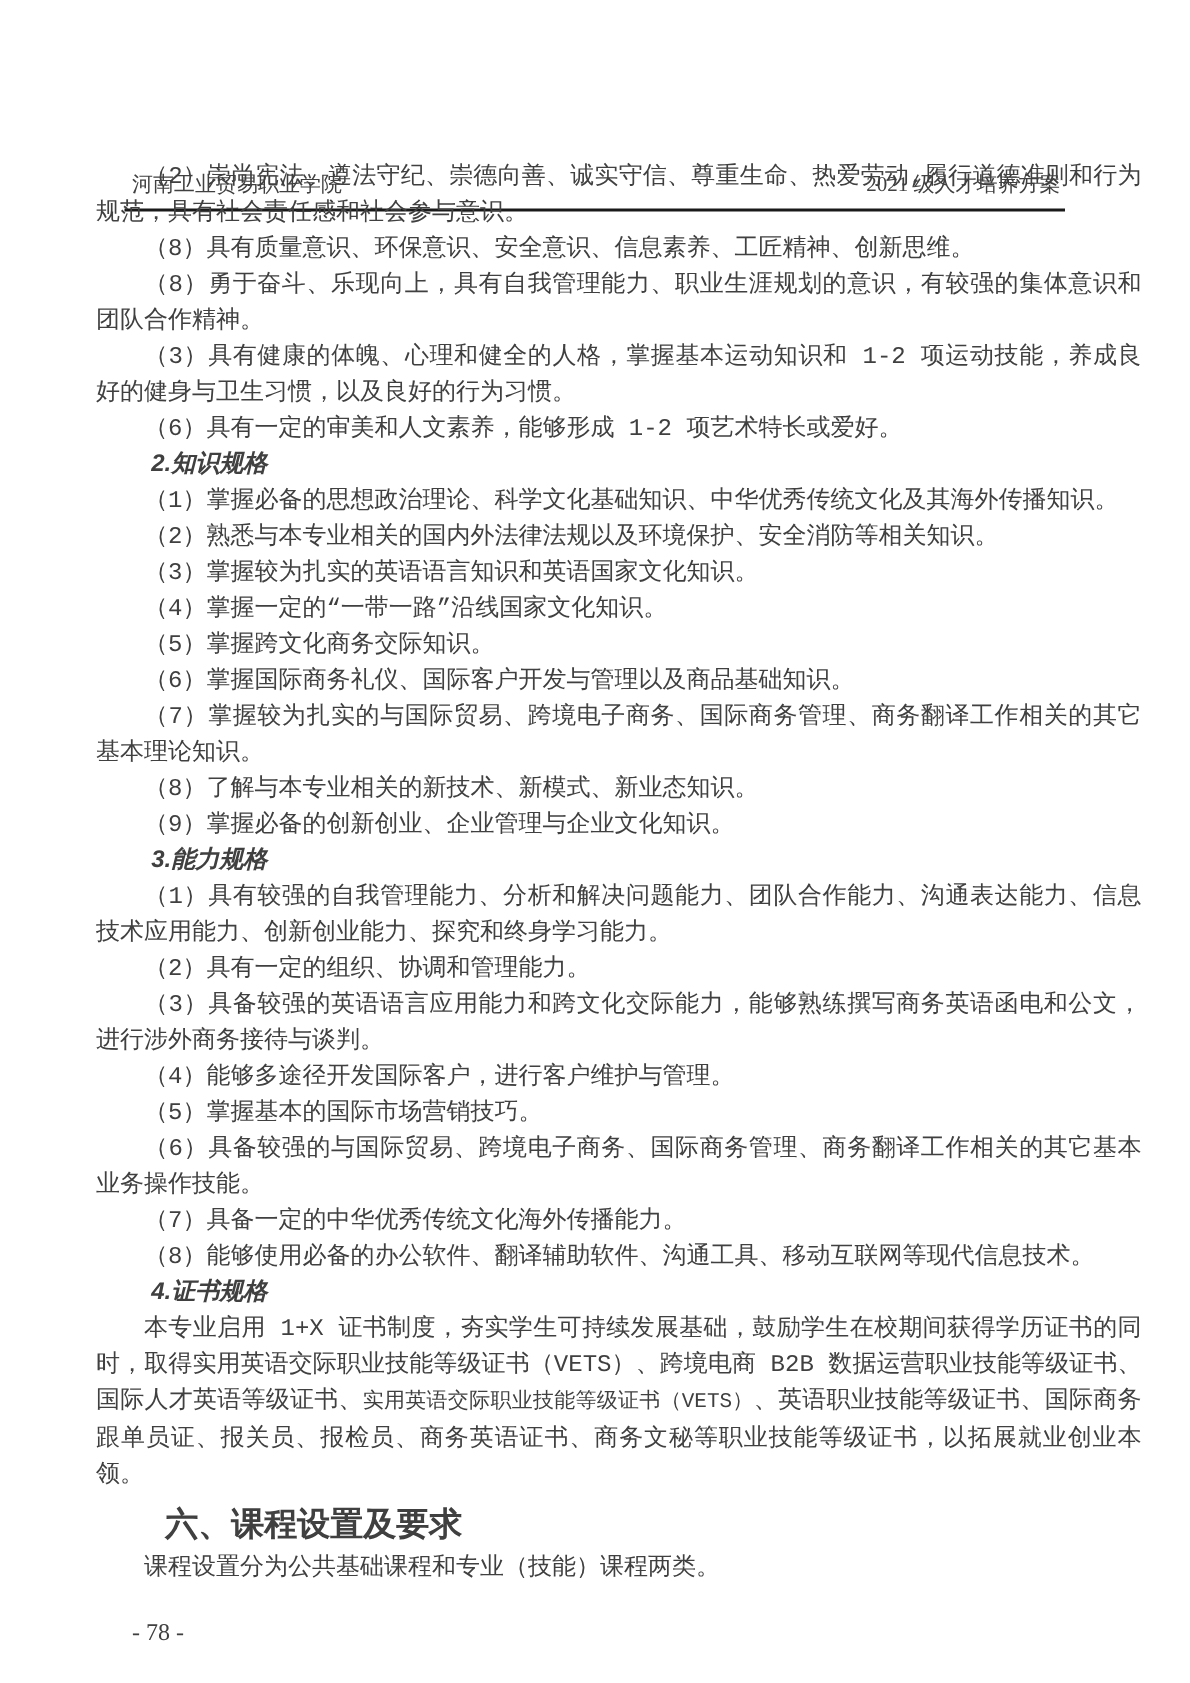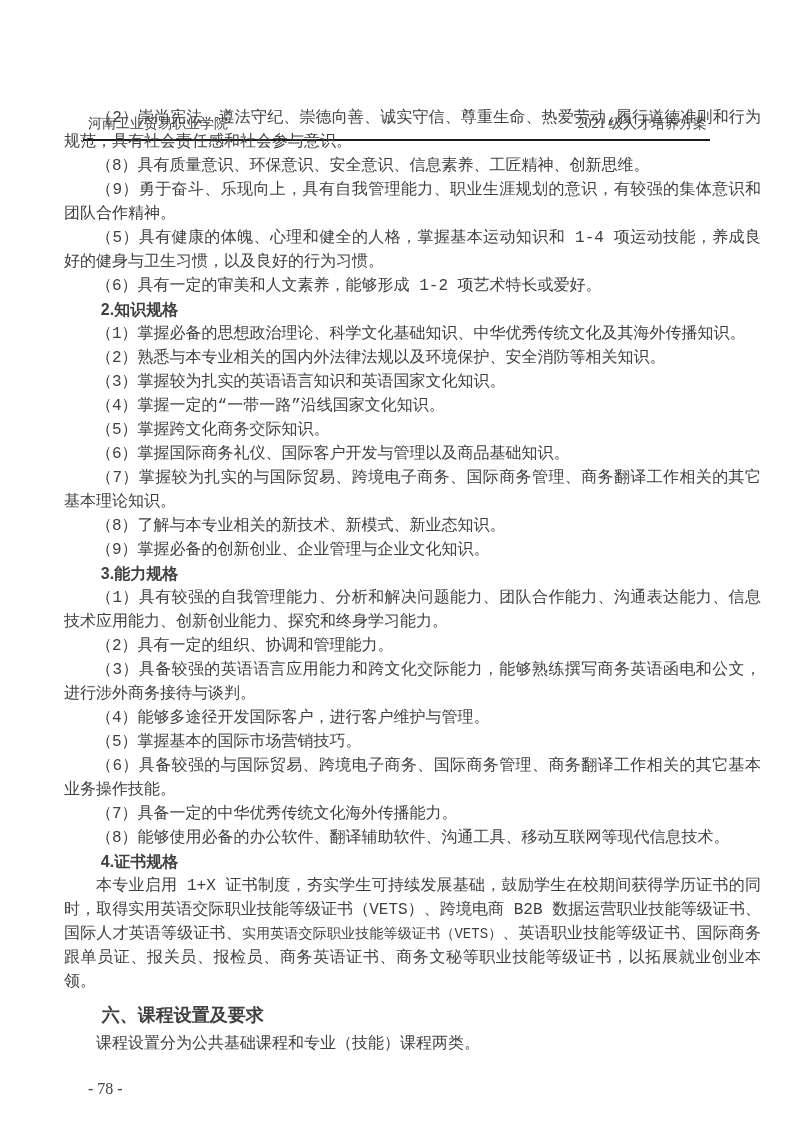--- a/index.html
+++ b/index.html
@@ -43,25 +43,26 @@
   .para {
     text-indent: 2em;
     margin: 0;
     font-family: Liberation Mono, monospace;
   }
   .subheading {
     font-family: "Liberation Sans", "DejaVu Sans", sans-serif;
     font-weight: bold;
     text-indent: 2.3em;
     margin: 0;
+    font-style: italic;
   }
   .heading {
     font-family: "Liberation Sans", "DejaVu Sans", sans-serif;
     font-weight: bold;
-    font-size: 18px;
+    font-size: 22px;
     line-height: 28px;
     text-indent: 2.1em;
     margin: 7px 0 3px 0;
   }
   .small-text { font-size: 14px; }
   .footer {
     position: absolute;
     left: 88px;
     top: 1035px;
     font-size: 16px;
@@ -76,22 +77,22 @@
 
   <div class="header">
     <span class="h-left">河南工业贸易职业学院</span>
     <span class="h-right">2021 级人才培养方案</span>
   </div>
 
   <div class="doc-body">
 
   <div class="para">（2）崇尚宪法、遵法守纪、崇德向善、诚实守信、尊重生命、热爱劳动,履行道德准则和行为规范，具有社会责任感和社会参与意识。</div>
       <div class="para">（8）具有质量意识、环保意识、安全意识、信息素养、工匠精神、创新思维。</div>
-      <div class="para">（9）勇于奋斗、乐现向上，具有自我管理能力、职业生涯规划的意识，有较强的集体意识和团队合作精神。</div>
-      <div class="para">（5）具有健康的体魄、心理和健全的人格，掌握基本运动知识和 1-4 项运动技能，养成良好的健身与卫生习惯，以及良好的行为习惯。</div>
+      <div class="para">（8）勇于奋斗、乐现向上，具有自我管理能力、职业生涯规划的意识，有较强的集体意识和团队合作精神。</div>
+      <div class="para">（3）具有健康的体魄、心理和健全的人格，掌握基本运动知识和 1-2 项运动技能，养成良好的健身与卫生习惯，以及良好的行为习惯。</div>
       <div class="para">（6）具有一定的审美和人文素养，能够形成 1-2 项艺术特长或爱好。</div>
       <div class="subheading">2.知识规格</div>
       <div class="para">（1）掌握必备的思想政治理论、科学文化基础知识、中华优秀传统文化及其海外传播知识。</div>
       <div class="para">（2）熟悉与本专业相关的国内外法律法规以及环境保护、安全消防等相关知识。</div>
       <div class="para">（3）掌握较为扎实的英语语言知识和英语国家文化知识。</div>
       <div class="para">（4）掌握一定的“一带一路”沿线国家文化知识。</div>
       <div class="para">（5）掌握跨文化商务交际知识。</div>
       <div class="para">（6）掌握国际商务礼仪、国际客户开发与管理以及商品基础知识。</div>
       <div class="para">（7）掌握较为扎实的与国际贸易、跨境电子商务、国际商务管理、商务翻译工作相关的其它基本理论知识。</div>
       <div class="para">（8）了解与本专业相关的新技术、新模式、新业态知识。</div>

